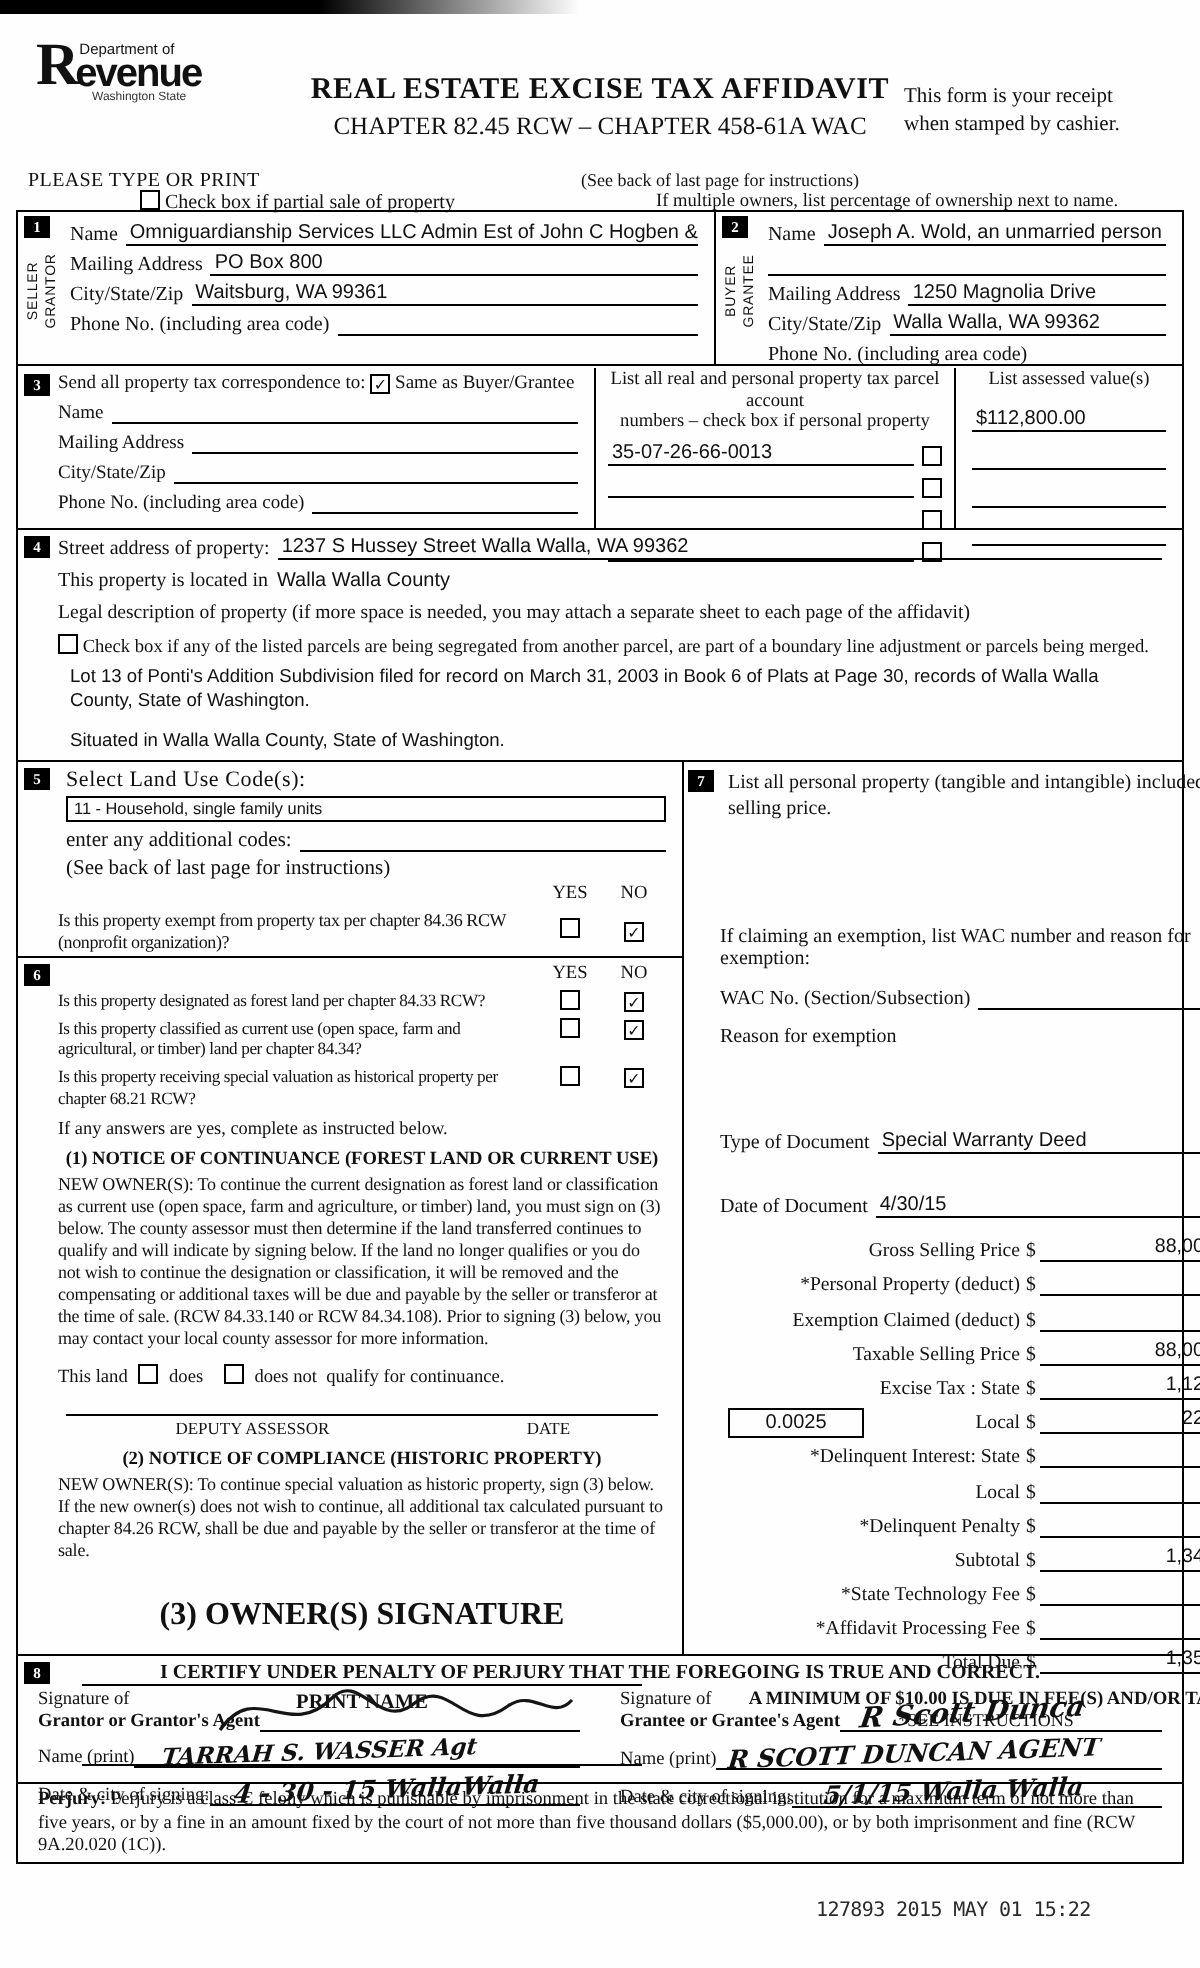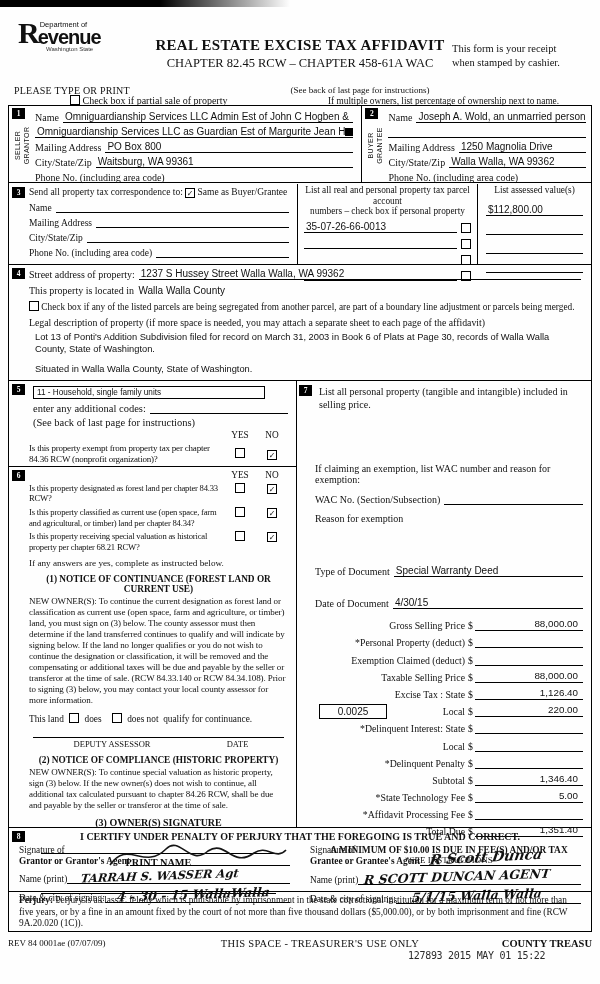--- a/index.html
+++ b/index.html
@@ -113,23 +113,20 @@
         <div class="nb" style="left:3px;top:2px">1</div>
         <div class="vlabel">
           <span style="display:block">SELLER</span>
           <span style="display:block">GRANTOR</span>
         </div>
         <div class="frow">
             <span class="lab">Name</span>
           <span class="line"><span class="val">Omniguardianship Services LLC Admin Est of John C Hogben &amp;</span></span>
           </div>
         <div class="frow">
-            <span class="line"><span class="val">Omniguardianship Services LLC as Guardian Est of Margurite Jean H</span><span class="redact"></span></span>
-          </div>
-        <div class="frow">
             <span class="lab">Mailing Address</span>
           <span class="line"><span class="val">PO Box 800</span></span>
           </div>
         <div class="frow">
             <span class="lab">City/State/Zip</span>
           <span class="line"><span class="val">Waitsburg, WA 99361</span></span>
           </div>
         <div class="frow">
             <span class="lab">Phone No. (including area code)</span>
           <span class="line"></span>
@@ -226,32 +223,33 @@
     </div>
 
     <div class="sec4">
       <div class="nb" style="left:3px;top:3px">4</div>
       <div class="frow" style="margin-top:0">
           <span class="lab">Street address of property:</span>
         <span class="line"><span class="val">1237 S Hussey Street Walla Walla, WA 99362</span></span>
         </div>
       <div style="margin-top:5px"><span>This property is located in</span>
         <span class="val">Walla Walla County</span></div>
+      <div style="margin-top:5px;font-size:9.8px">Legal description of property (if more space is needed, you may attach a separate sheet to each page of the affidavit)</div>
       <div style="margin-top:5px;font-size:9.3px"><span class="cb"></span>
         <span>Check box if any of the listed parcels are being segregated from another parcel, are part of a boundary line adjustment or parcels being merged.</span></div>
-      <div style="margin-top:5px;font-size:9.8px">Legal description of property (if more space is needed, you may attach a separate sheet to each page of the affidavit)</div>
       <div class="sans" style="margin:4px 0 0 6px;font-size:9.3px;line-height:1.25;width:540px">Lot 13 of Ponti's Addition Subdivision filed for record on March 31, 2003 in Book 6 of Plats at Page 30, records of Walla Walla County, State of Washington.</div>
       <div class="sans" style="margin:9px 0 0 6px;font-size:9.3px">Situated in Walla Walla County, State of Washington.</div>
     </div>
 
     <div class="cols">
       <div class="lcol">
         <div class="sec5">
           <div class="nb" style="left:3px;top:3px">5</div>
-          <div class="sans" style="border:1px solid #000;width:232px;margin:2px 0 0 4px;padding:1px 3px;font-size:8.2px">11 - Household, single family units</div>
+          <div style="font-size:11px;letter-spacing:.3px;margin-left:4px">Select Land Use Code(s):</div>
+          <div class="sans" style="border:1px solid #000;width:300px;margin:2px 0 0 4px;padding:1px 3px;font-size:8.2px">11 - Household, single family units</div>
           <div class="frow" style="font-size:10.5px;margin-left:4px">
               <span class="lab">enter any additional codes:</span>
               <span class="line"></span>
             </div>
           <div style="font-size:10.5px;margin:3px 0 0 4px">(See back of last page for instructions)</div>
           <div class="qrow" style="margin-top:2px">
               <span class="qt"></span>
               <span class="yn" style="font-size:9.3px">YES</span>
               <span class="yn" style="font-size:9.3px">NO</span>
             </div>
@@ -293,21 +291,21 @@
             <span class="cb" style="margin:0 3px 0 8px"></span>
             <span>does not</span>&nbsp;
             <span>qualify for continuance.</span>
           </div>
           <div class="dep">
             <div class="depcell" style="flex:1.7">DEPUTY ASSESSOR</div>
             <div class="depcell" style="flex:1">DATE</div>
           </div>
           <div class="bctr">(2) NOTICE OF COMPLIANCE (HISTORIC PROPERTY)</div>
           <div class="body">NEW OWNER(S): To continue special valuation as historic property, sign (3) below. If the new owner(s) does not wish to continue, all additional tax calculated pursuant to chapter 84.26 RCW, shall be due and payable by the seller or transferor at the time of sale.</div>
-          <div class="bctr" style="font-size:10px;margin-top:7px">(3) OWNER(S) SIGNATURE</div>
+          <div class="bctr" style="font-size:16px;margin-top:18px">(3) OWNER(S) SIGNATURE</div>
           <div class="uline"></div>
           <div class="bctr" style="font-size:10.3px;margin-top:3px">PRINT NAME</div>
           <div class="uline"></div>
         </div>
       </div>
 
       <div class="rcol">
         <div class="nb" style="left:2px;top:4px">7</div>
         <div style="margin-left:4px;width:262px;line-height:1.3">List all personal property (tangible and intangible) included in selling price.</div>
         <div style="height:52px"></div>
@@ -437,19 +435,14 @@
           </div>
         </div>
       </div>
       <div class="perjury">
         <b>Perjury:</b>
         <span>Perjury is a class C felony which is punishable by imprisonment in the state correctional institution for a maximum term of not more than five years, or by a fine in an amount fixed by the court of not more than five thousand dollars ($5,000.00), or by both imprisonment and fine (RCW 9A.20.020 (1C)).</span>
       </div>
     </div>
   </div>
 
-  <div class="footer">
-    <span class="rev">REV 84 0001ae (07/07/09)</span>
-    <span class="tspace">THIS SPACE - TREASURER'S USE ONLY</span>
-    <span class="county">COUNTY TREASU</span>
-  </div>
   <div class="stamp">127893 2015 MAY 01 15:22</div>
 </div>
 
 </body></html>

